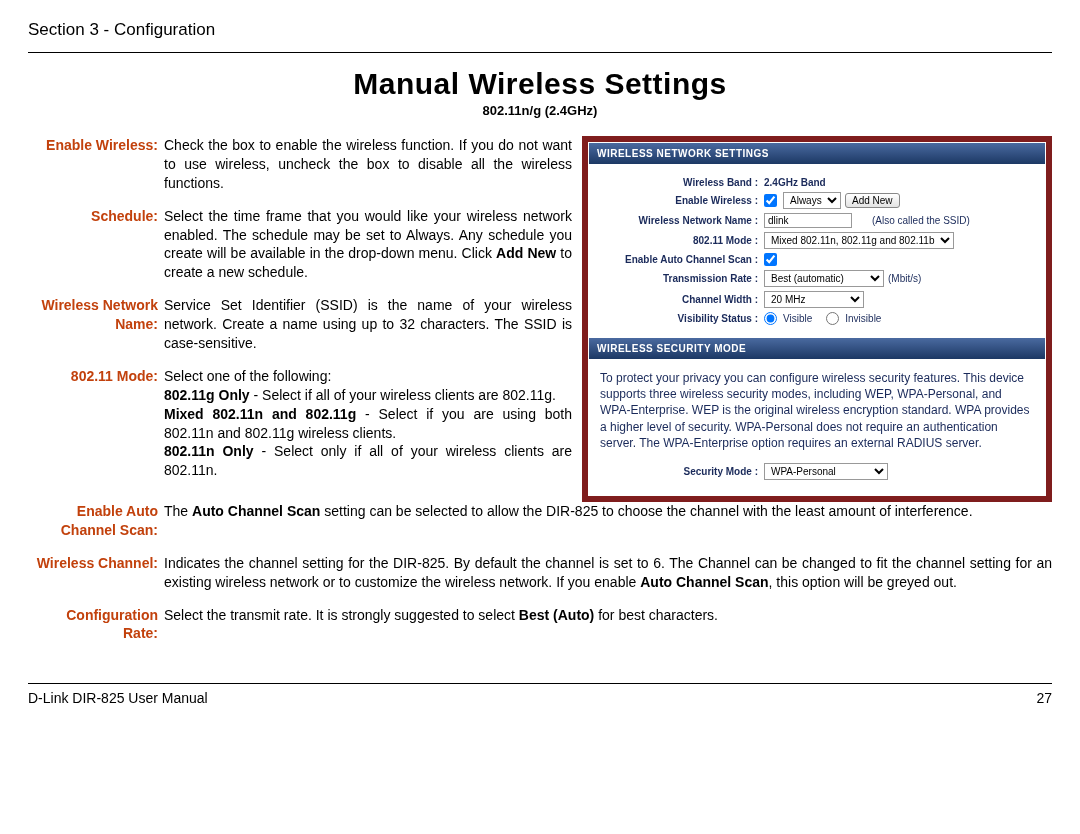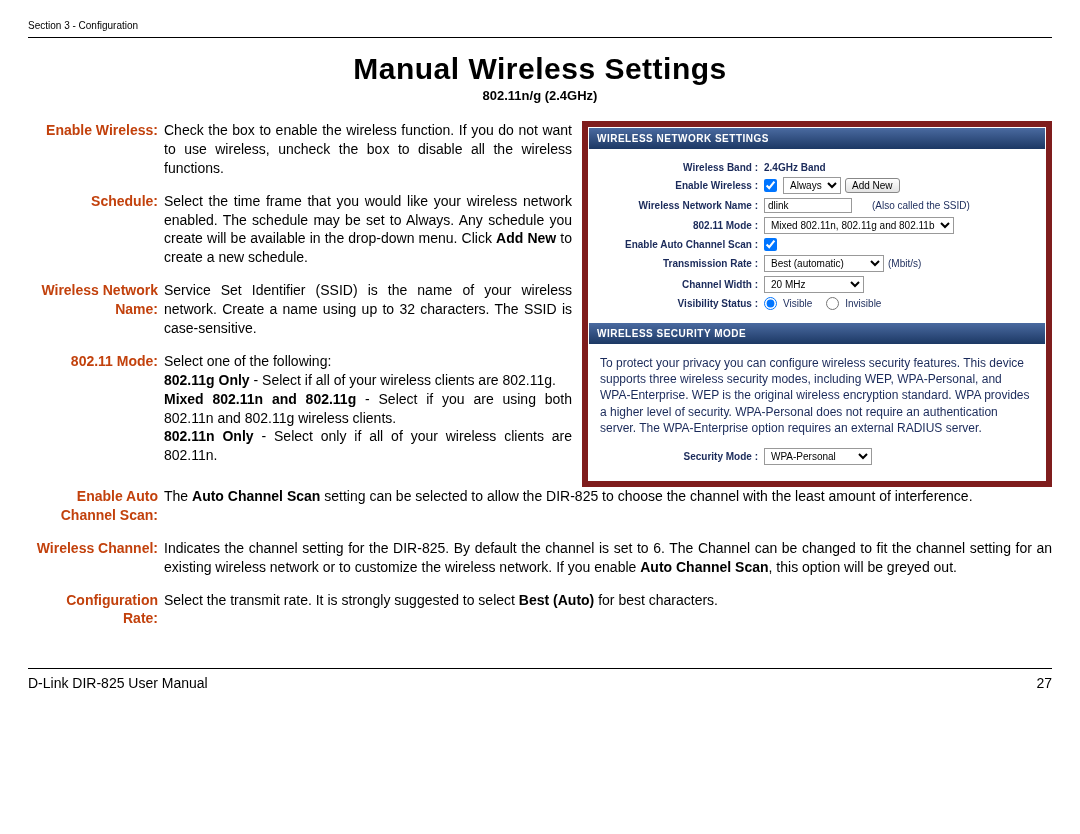--- a/index.html
+++ b/index.html
@@ -8,22 +8,22 @@
     font-family: Arial, Helvetica, sans-serif;
     background: #fff;
     color: #000;
     width: 1080px;
   }
   .page {
     padding: 20px 28px 16px 28px;
     box-sizing: border-box;
   }
   .header-section {
-    font-size: 10px;
-    padding-bottom: 6px;
+    font-size: 17px;
+    padding-bottom: 12px;
     border-bottom: 1.5px solid #000;
   }
   .title-block {
     text-align: center;
     margin-top: 14px;
     margin-bottom: 18px;
   }
   .title-main {
     font-family: "Arial Narrow", Arial, sans-serif;
     font-stretch: condensed;
@@ -274,21 +274,21 @@
               </div>
             </div>
           </div>
 
           <div class="panel-header">WIRELESS SECURITY MODE</div>
           <div class="security-desc">To protect your privacy you can configure wireless security features. This device supports three wireless security modes, including WEP, WPA-Personal, and WPA-Enterprise. WEP is the original wireless encryption standard. WPA provides a higher level of security. WPA-Personal does not require an authentication server. The WPA-Enterprise option requires an external RADIUS server.</div>
           <div class="panel-body" style="padding-top:2px;padding-bottom:12px">
             <div class="form-row">
               <div class="form-label">Security Mode :</div>
               <div class="form-control">
-                <select style="width:108px"><option>WPA-Personal</option></select>
+                <select style="width:124px"><option>WPA-Personal</option></select>
               </div>
             </div>
           </div>
         </div>
       </div>
 
       <div class="lower-rows">
         <div class="row">
           <div class="label">
             <span>Enable Auto</span><br>

